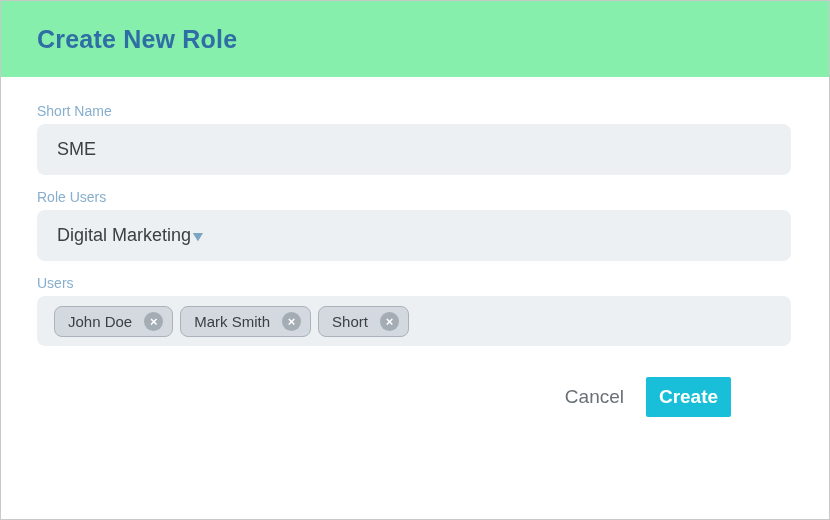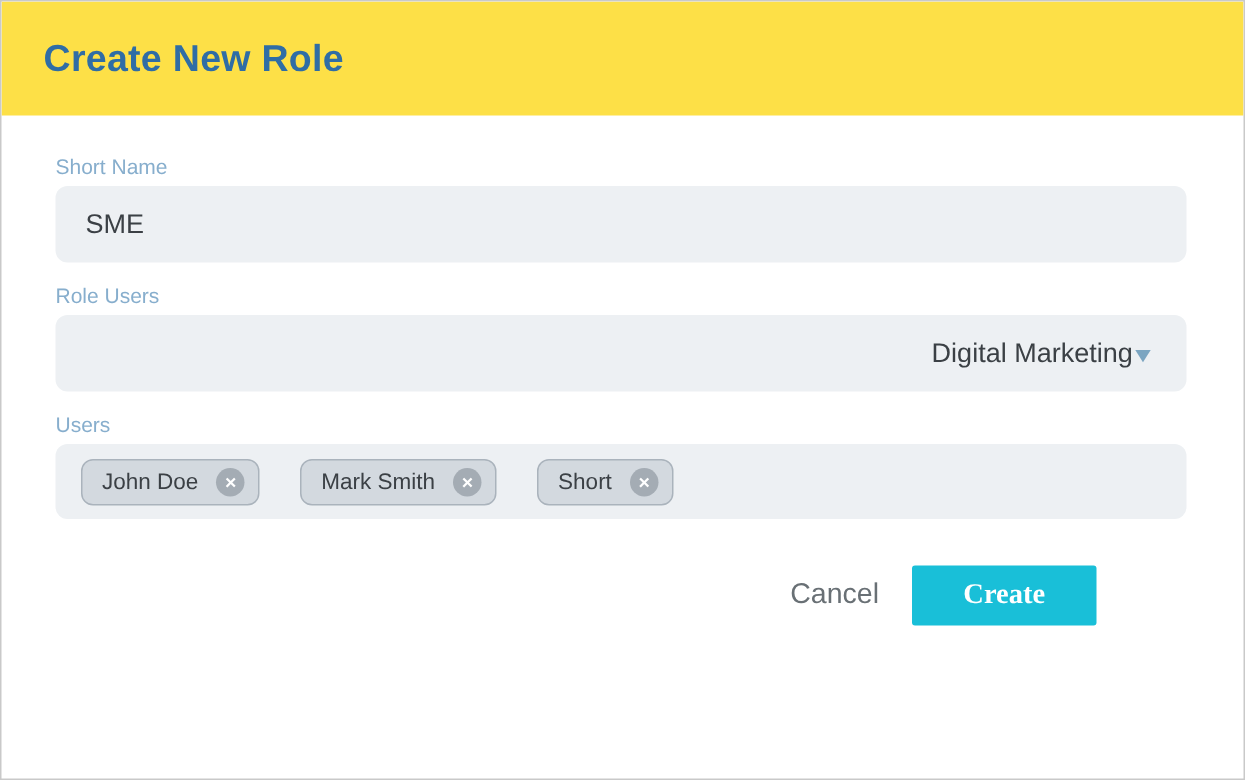--- a/index.html
+++ b/index.html
@@ -8,24 +8,24 @@
     font-family: "Liberation Sans", "DejaVu Sans", sans-serif;
     background:#ffffff;
     border:1px solid #c9c9c9;
     overflow:hidden;
   }
   .modal { width:100%; height:100%; display:flex; flex-direction:column; }
 
   .modal-header {
     height:76px;
     flex:0 0 76px;
-    background:#fde047;
+    background:#86efac;
     display:flex;
     align-items:center;
-    padding:0 28px;
+    padding:0 36px;
   }
   .modal-title {
     font-size:25px;
     font-weight:bold;
     color:#2f6da5;
     letter-spacing:0.2px;
   }
 
   .modal-body { padding:26px 38px 0 36px; }
 
@@ -50,37 +50,37 @@
     font-size:18px;
     color:#3b4045;
     outline:none;
     display:block;
   }
   .field-select {
     height:51px;
     padding:0 22px 0 20px;
     display:flex;
     align-items:center;
-    justify-content:flex-end;
+    justify-content:flex-start;
     cursor:pointer;
   }
   .field-select .select-value { font-size:18px; color:#3b4045; }
   .chevron {
     font-size:14px;
     color:#7ba5c1;
     line-height:1;
     transform:scaleX(1.25);
   }
 
   .tags-box {
     min-height:50px;
     display:flex;
     align-items:center;
     padding:0 17px;
-    gap:27px;
+    gap:7px;
   }
   .tag {
     display:inline-flex;
     align-items:center;
     height:31px;
     background:#d3d9df;
     border:1px solid #aab3bc;
     border-radius:8px;
     padding:0 9px 0 13px;
   }
@@ -113,26 +113,26 @@
   .cancel-btn {
     background:transparent;
     border:none;
     font-family:"Liberation Sans","DejaVu Sans",sans-serif;
     font-size:19px;
     color:#697075;
     cursor:pointer;
     padding:6px 0;
   }
   .create-btn {
-    width:123px;
+    width:85px;
     height:40px;
     background:#19bfd8;
     border:none;
     border-radius:2px;
-    font-family:Liberation Serif, serif;
+    font-family:Liberation Sans, sans-serif;
     font-size:19px;
     font-weight:bold;
     color:#ffffff;
     cursor:pointer;
   }
 </style>
 </head>
 <body>
 
 <div class="modal">

